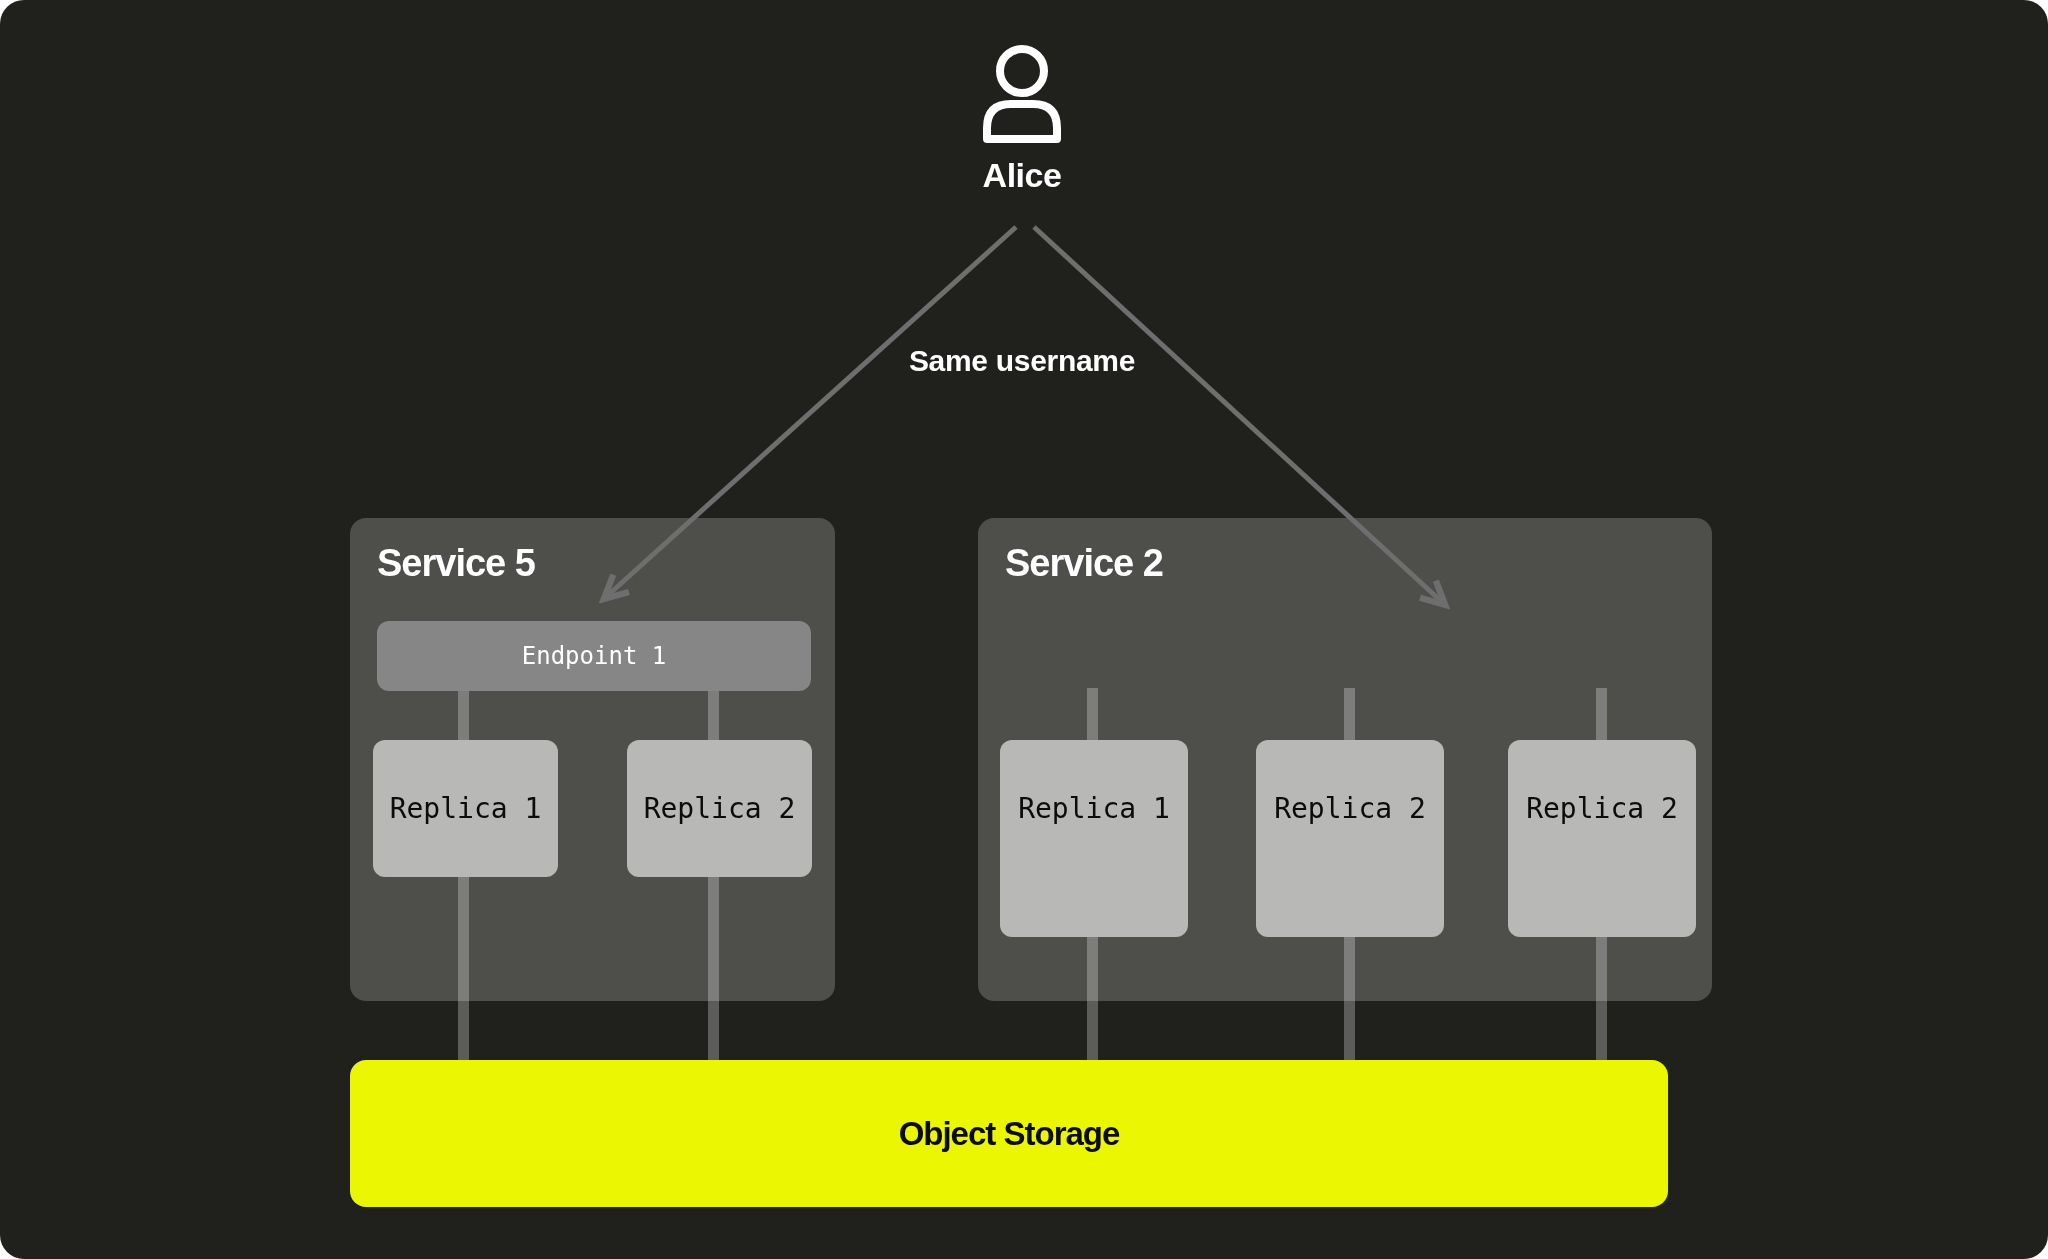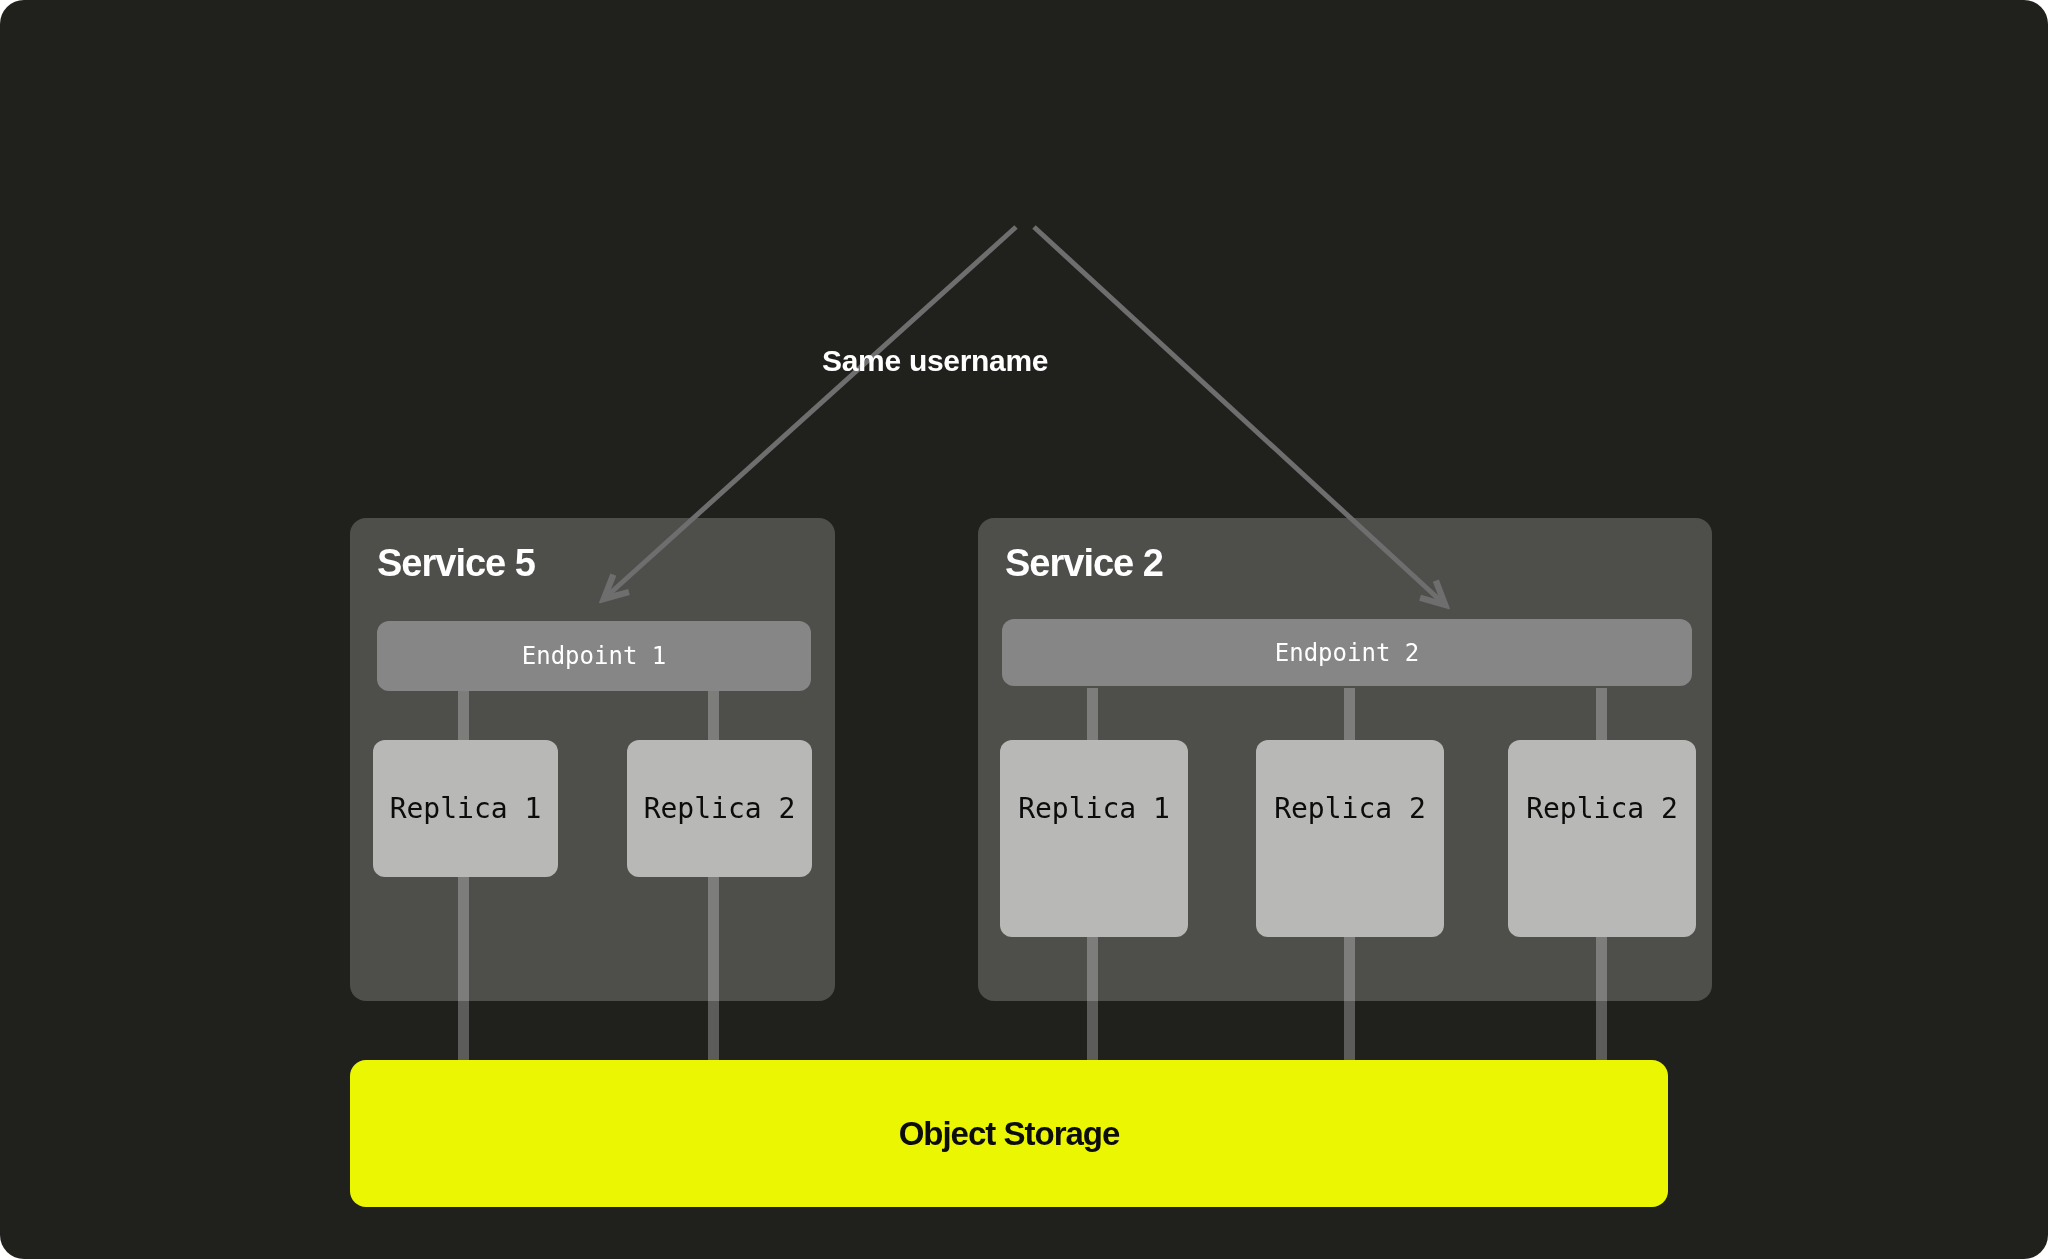--- a/index.html
+++ b/index.html
@@ -47,21 +47,21 @@
     color: var(--text-light, #fff);
     letter-spacing: -0.5px;
   }
 
   
   .credential-note {
     position: absolute;
     left: 822px;
     top: 340px;
     width: 400px;
-    text-align: left;
+    text-align: center;
     color: var(--text-light, #fff);
     font-size: 30px;
     font-weight: 700;
     line-height: 41px;
     letter-spacing: -0.3px;
   }
 
   
   .service {
     position: absolute;
@@ -170,21 +170,20 @@
 
   <div class="service service-1">
     <div class="service-title">Service 5</div>
     <div class="endpoint">Endpoint 1</div>
     <div class="replica p1">Replica 1</div>
     <div class="replica p2">Replica 2</div>
   </div>
 
   <div class="service service-2">
     <div class="service-title">Service 2</div>
-    <div class="endpoint">Endpoint 2</div>
     <div class="replica p1">Replica 1</div>
     <div class="replica p2">Replica 2</div>
     <div class="replica p3">Replica 2</div>
   </div>
 
   <div class="vline l1"></div>
   <div class="vline l2"></div>
   <div class="vline l3"></div>
   <div class="vline l4"></div>
   <div class="vline l5"></div>
@@ -196,18 +195,25 @@
   <svg class="arrows" viewBox="0 0 2048 1259" xmlns="http://www.w3.org/2000/svg">
     <defs>
       <marker id="ah" viewBox="0 0 12 12" refX="9" refY="6" markerWidth="7" markerHeight="7" orient="auto">
         <path class="ah-path" d="M2 2 L10 6 L2 10"></path>
       </marker>
     </defs>
     <line x1="1016" y1="227" x2="606" y2="597" marker-end="url(#ah)"></line>
     <line x1="1034" y1="227" x2="1443" y2="603" marker-end="url(#ah)"></line>
   </svg>
 
+  <div class="user-figure">
+    <svg class="person-icon" viewBox="0 0 84 104" xmlns="http://www.w3.org/2000/svg">
+      <circle cx="42" cy="31" r="22"></circle>
+      <path d="M7 99 L7 88 Q7 64 31 64 L53 64 Q77 64 77 88 L77 99 Z"></path>
+    </svg>
+    <div class="user-name">Alice</div>
+  </div>
 
   <div class="credential-note">
     <div>Same username</div>
   </div>
 
 </div>
 
 </body></html>

